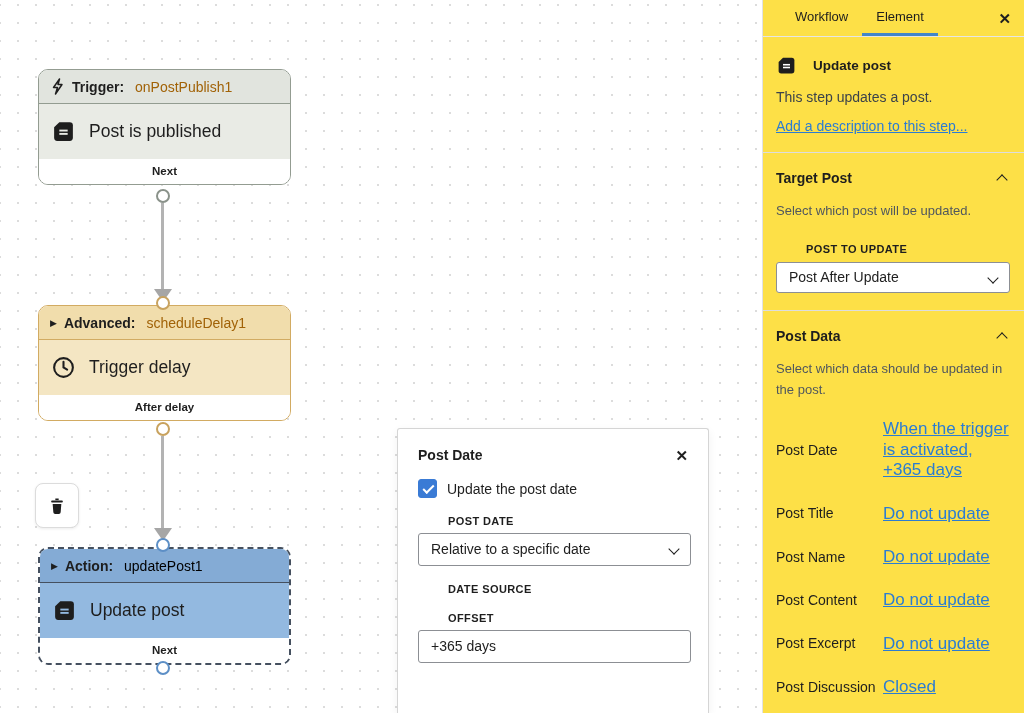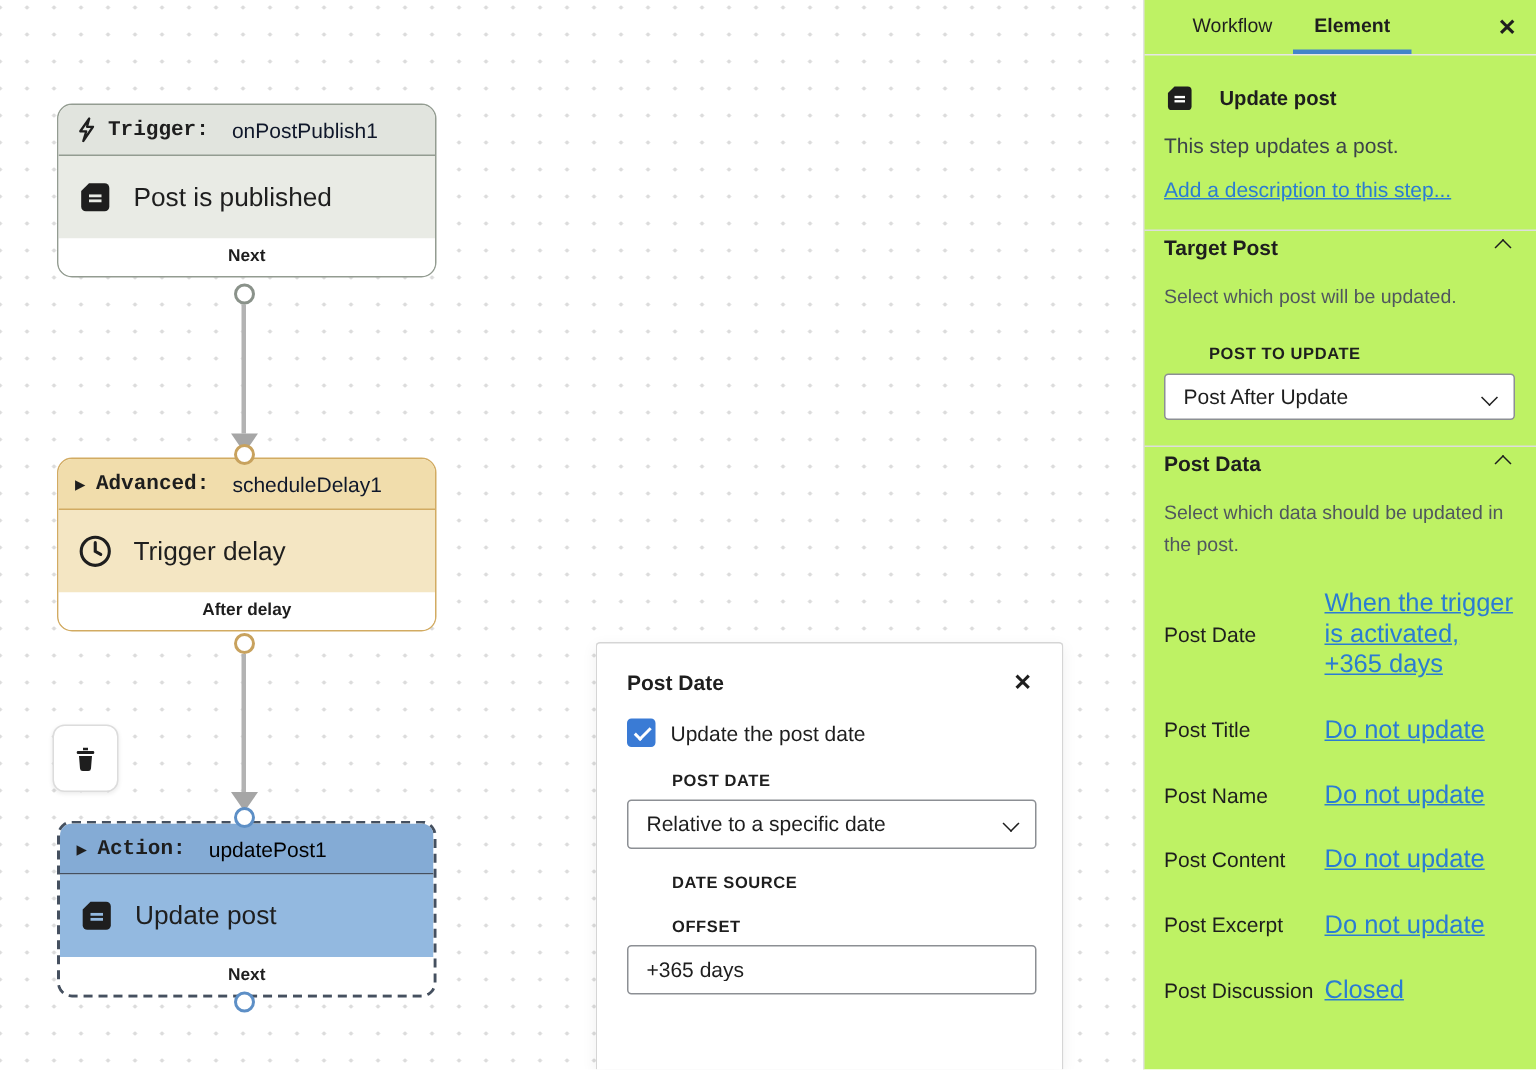--- a/index.html
+++ b/index.html
@@ -10,22 +10,22 @@
   
   .canvas { position:absolute; left:0; top:0; width:762px; height:713px; background:#fff;
     background-image: radial-gradient(#dcdcdc 1.3px, transparent 1.4px);
     background-size:18px 18px; background-position:9px 14px; }
 
   .wf-node { position:absolute; left:38px; width:253px; border-radius:10px; z-index:2;
     border:1.5px solid var(--bc); overflow:hidden; background:#fff; }
   .wf-header { display:flex; align-items:center; gap:7px; padding:7px 11px; height:34px;
     font-size:14px; background:var(--hbg); border-bottom:1px solid var(--bc); }
   .wf-header .collapse { font-size:9px; color:#1e1e1e; }
-  .wf-header b { font-weight:700; color:#1e1e1e; white-space:pre;font-family:Liberation Mono, monospace; }
-  .wf-header .nid { color:#0f172a; }
+  .wf-header b { font-weight:700; color:#1e1e1e; white-space:pre; }
+  .wf-header .nid { color:#a16207; }
   .wf-body { display:flex; align-items:center; gap:13px; padding:14px 12px; height:55px;
     background:var(--bbg); font-size:17.5px; color:#1e1e1e; }
   .wf-footer { background:#fff; border-top:0; text-align:center; padding:6px 4px 7px;
     font-size:11.5px; font-weight:700; }
 
   .node-trigger  { --bc:#939c91; --hbg:#e1e4de; --bbg:#e9ebe5; }
   .node-advanced { --bc:#d2ab62; --hbg:#f1ddac; --bbg:#f4e6c3; }
   .node-action   { --bc:#45505f; --hbg:#84abd5; --bbg:#93b9e0; border:2px dashed #45505f; }
   .node-action .nid { color:#000000; }
 
@@ -60,38 +60,38 @@
     text-transform:uppercase;padding-left:30px; }
   .modal .fld-label:first-of-type { margin-top:12px; }
   .select, .text-input { position:relative; width:273px; height:33px; border:1px solid #8c8f94;
     border-radius:3px; background:#fff; font-size:14px; color:#1e1e1e;
     padding:0 30px 2px 12px; line-height:31px; cursor:pointer; }
   .select .chev { position:absolute; right:12px; top:11px; width:8px; height:8px;
     border-right:1.6px solid #1e1e1e; border-bottom:1.6px solid #1e1e1e; transform:rotate(45deg); }
   input.text-input { font-family:"Liberation Sans", sans-serif; cursor:text; line-height:normal; }
 
   
-  .sidebar { position:absolute; left:762px; top:0; width:262px; height:713px; background:#bef264;
+  .sidebar { position:absolute; left:762px; top:0; width:262px; height:713px; background:#fde047;
     border-left:1px solid #e2e2e2; }
   .tabbar { display:flex; align-items:stretch; height:37px; border-bottom:1px solid #e6e6e6;
     padding-left:18px; }
   .tab { display:flex; align-items:center; padding:0 14px; font-size:13px; font-weight:500;
     cursor:pointer; border-bottom:3px solid transparent; }
-  .tab.active { font-weight:700; border-bottom:3px solid #4285c9; }
+  .tab.active { font-weight:400; border-bottom:3px solid #4285c9; }
   .tab-close { margin-left:auto; display:flex; align-items:center; padding:0 13px; }
 
   .sb-content { padding:0 14px 0 13px; }
   .el-head { display:flex; align-items:center; gap:16px; margin-top:18px; }
   .el-title { font-size:13.5px; font-weight:700; }
   .el-desc { margin-top:13px; font-size:14px; color:#3c434a; }
   .el-link { display:inline-block; margin-top:13px; font-size:14px; color:#2b7cd3;
     text-decoration:underline; cursor:pointer; }
   .divider { height:1px; background:#ddd; margin:17px -14px 0 -13px; }
 
-  .sec-head { display:flex; align-items:flex-start; justify-content:space-between; margin-top:3px;
+  .sec-head { display:flex; align-items:center; justify-content:space-between; margin-top:17px;
     cursor:pointer; }
   .sec-title { font-size:14px; font-weight:700; }
   .chev-up { width:8px; height:8px; border-right:1.6px solid #1e1e1e;
     border-bottom:1.6px solid #1e1e1e; transform:rotate(-135deg); margin:4px 4px 0 0; }
   .sec-desc { margin-top:15px; font-size:13px; color:#50575e; line-height:1.6; }
   .sb .fld-label { margin:21px 0 7px; }
   .sb-select { width:234px; height:31px; line-height:29px; }
 
   .rows { margin-top:19px; }
   .row { display:flex; align-items:center; margin-bottom:23px; min-height:20px; }

